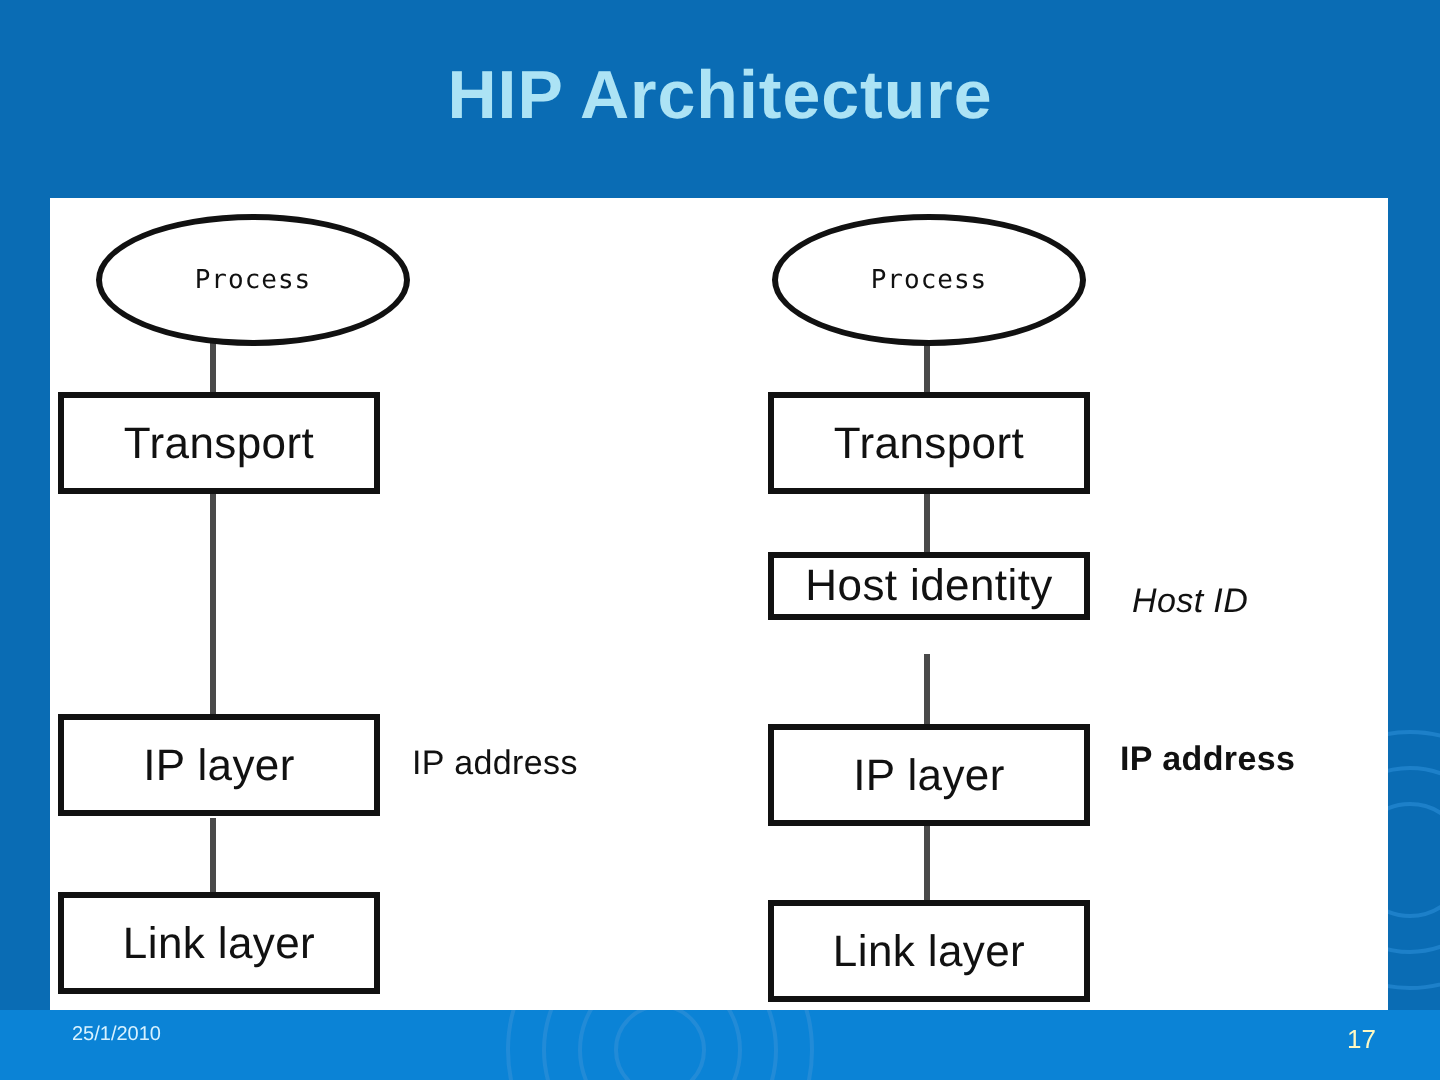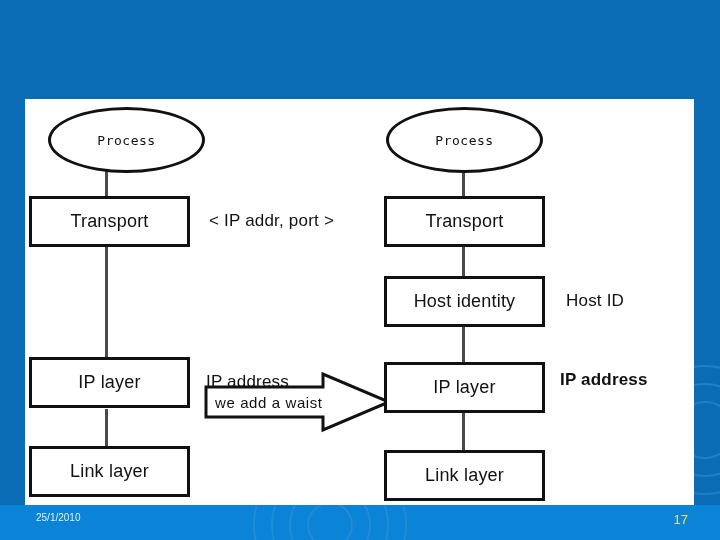--- a/index.html
+++ b/index.html
@@ -60,21 +60,21 @@
   .node-box {
     position: absolute;
     background: #ffffff;
     border: 3px solid #111111;
     box-sizing: border-box;
     display: flex;
     align-items: center;
     justify-content: center;
   }
   .node-box .lbl {
-    font-size: 18px;
+    font-size: 22px;
     color: #111111;
     white-space: nowrap;
     letter-spacing: 0.2px;
   }
 
   .node-ellipse {
     position: absolute;
     background: #ffffff;
     border: 3px solid #111111;
     border-radius: 50%;
@@ -131,21 +131,21 @@
     left: 36px;
     top: 512px;
     font-size: 10px;
     color: #d8f2ff;
   }
   #footer-page {
     position: absolute;
     right: 32px;
     top: 512px;
     font-size: 13px;
-    color: #fde047;
+    color: #fef9c3;
   }
 </style>
 </head>
 <body>
 
 <div id="slide">
 
   <div class="bg-band"></div>
 
   <svg class="ripples" width="720" height="540" viewBox="0 0 720 540">
@@ -155,73 +155,67 @@
       <circle cx="330" cy="525" r="58"></circle>
       <circle cx="330" cy="525" r="76"></circle>
     </g>
     <g fill="none" stroke="#2a8ed8" stroke-width="2" opacity="0.6">
       <circle cx="705" cy="430" r="28"></circle>
       <circle cx="705" cy="430" r="46"></circle>
       <circle cx="705" cy="430" r="64"></circle>
     </g>
   </svg>
 
+  <div id="title">HIP Architecture</div>
 
   <div id="panel">
 
     <div class="connector" style="left:80px; top:72px; height:32px;"></div>
     <div class="connector" style="left:80px; top:145px; height:115px;"></div>
     <div class="connector" style="left:80px; top:310px; height:42px;"></div>
 
     <div class="node-ellipse" style="left:23px; top:8px; width:157px; height:66px;">
       <span class="lbl">Process</span>
     </div>
 
     <div class="node-box" style="left:4px; top:97px; width:161px; height:51px;">
       <span class="lbl">Transport</span>
     </div>
 
-    <div class="side-note" style="left:184px; top:112px;">&lt; IP addr, port &gt;</div>
 
     <div class="node-box" style="left:4px; top:258px; width:161px; height:51px;">
       <span class="lbl">IP layer</span>
     </div>
 
     <div class="side-note" style="left:181px; top:273px;">IP address</div>
 
     <div class="node-box" style="left:4px; top:347px; width:161px; height:51px;">
       <span class="lbl">Link layer</span>
     </div>
 
-    <div id="waist-callout">
-      <svg width="190" height="62" viewBox="0 0 190 62">
-        <polygon points="3,16 120,16 120,3 186,31 120,59 120,46 3,46" fill="#ffffff" stroke="#111111" stroke-width="3" stroke-linejoin="miter"></polygon>
-      </svg>
-      <span class="callout-text">we add a waist</span>
-    </div>
 
     <div class="connector" style="left:437px; top:72px; height:32px;"></div>
     <div class="connector" style="left:437px; top:145px; height:33px;"></div>
     <div class="connector" style="left:437px; top:228px; height:36px;"></div>
     <div class="connector" style="left:437px; top:314px; height:38px;"></div>
 
     <div class="node-ellipse" style="left:361px; top:8px; width:157px; height:66px;">
       <span class="lbl">Process</span>
     </div>
 
     <div class="node-box" style="left:359px; top:97px; width:161px; height:51px;">
       <span class="lbl">Transport</span>
     </div>
 
 
-    <div class="node-box" style="left:359px; top:177px; width:161px; height:51px;">
+    <div class="node-box" style="left:359px; top:177px; width:161px; height:34px;">
       <span class="lbl">Host identity</span>
     </div>
 
-    <div class="side-note" style="left:541px; top:192px;">Host ID</div>
+    <div class="side-note" style="left:541px; top:192px;font-style:italic;">Host ID</div>
 
     <div class="node-box" style="left:359px; top:263px; width:161px; height:51px;">
       <span class="lbl">IP layer</span>
     </div>
 
     <div class="side-note" style="left:535px; top:271px; font-weight:bold;">IP address</div>
 
     <div class="node-box" style="left:359px; top:351px; width:161px; height:51px;">
       <span class="lbl">Link layer</span>
     </div>

